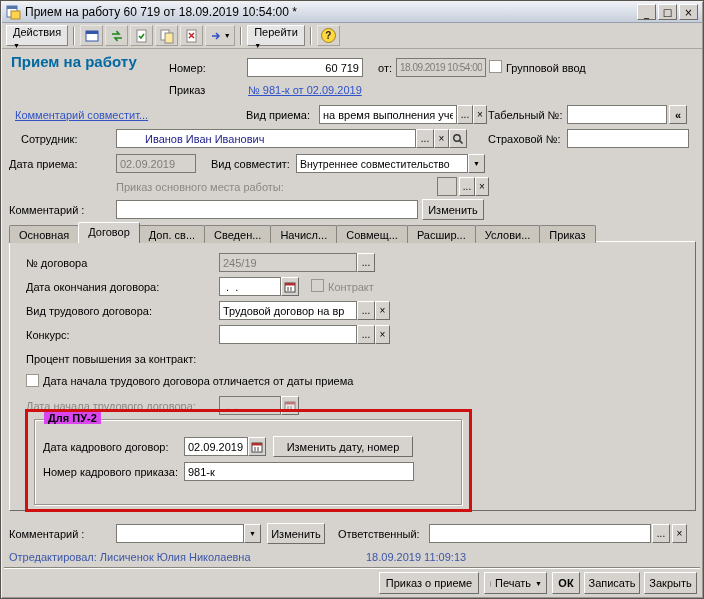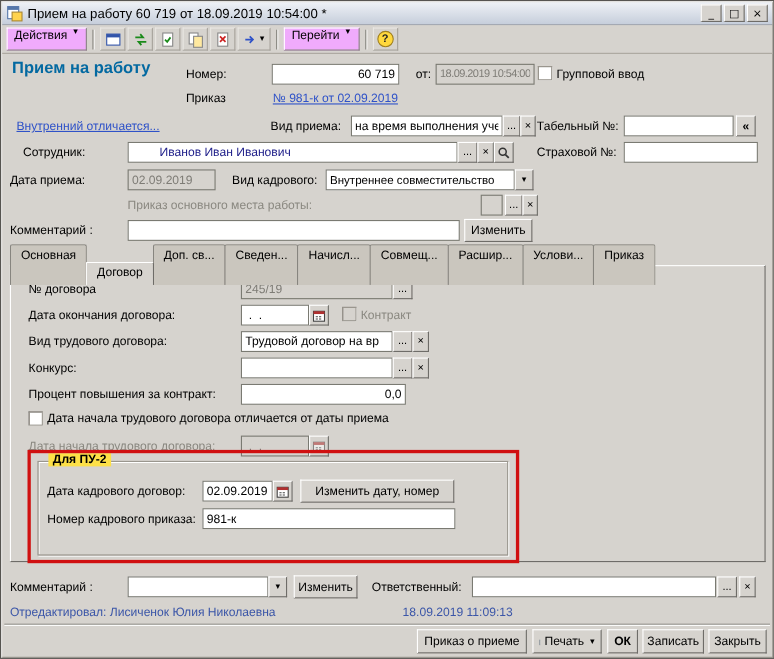--- a/index.html
+++ b/index.html
@@ -28,21 +28,21 @@
   }
   
   .toolbar {
     position:absolute; top:22px; left:1px; right:1px; height:26px;
     display:flex; align-items:center; padding:0 4px; gap:2px;
     border-bottom:1px solid #aaa69e; background:#d6d3ce;
   }
   .tb-btn {
     height:21px; display:flex; align-items:flex-start; gap:4px; padding:0 6px;
     border:1px solid; border-color:#ffffff #87857f #87857f #ffffff;
-    background:#f0abfc; font-size:11px; font-family:inherit;
+    background:#e5e5e5; font-size:11px; font-family:inherit;flex-direction:column;
   }
   .tb-icon-btn {
     width:23px; height:21px; display:flex; align-items:center; justify-content:center;
     border:1px solid; border-color:#e9e7e3 #a5a19a #a5a19a #e9e7e3; background:#d6d3ce; padding:0;
   }
   .tb-sep { width:2px; height:18px; border-left:1px solid #87857f; border-right:1px solid #ffffff; margin:0 3px; }
   .dd { font-size:7px; line-height:1; }
   .help-circle {
     width:15px; height:15px; border-radius:50%; background:#ffd83d; border:1px solid #a08020;
     color:#222; font-weight:bold; font-size:10px; display:flex; align-items:center; justify-content:center;
@@ -69,32 +69,32 @@
     font-size:11px; display:flex; align-items:center; justify-content:center; gap:4px; font-family:inherit; padding:0 4px;
   }
   .btn.bold { font-weight:bold; }
   .checkbox { position:absolute; width:13px; height:13px; background:#fff; border:1px solid; border-color:#6e6c68 #ffffff #ffffff #6e6c68; outline:1px solid #9a968e; outline-offset:-1px; }
   .checkbox.dis { background:#d6d3ce; }
   .form-title { position:absolute; left:10px; top:52px; font-size:15px; font-weight:bold; color:#0369a1; }
   
   .tabs { position:absolute; left:8px; top:221px; display:flex; align-items:flex-end; z-index:3; }
   .tab {
     padding:3px 9px 3px; background:#cac6be; border:1px solid #87857f; border-bottom:none;
-    margin-right:-1px; font-size:11px; border-radius:2px 2px 0 0; height:37px; white-space:nowrap;
+    margin-right:-1px; font-size:11px; border-radius:2px 2px 0 0; height:18px; white-space:nowrap;
   }
   .tab.active { background:#d6d3ce; height:21px; border-color:#ffffff #6e6c68 #d6d3ce #ffffff; position:relative; z-index:4; }
   .panel {
     position:absolute; left:8px; top:240px; width:687px; height:270px;
     border:1px solid; border-color:#ffffff #6e6c68 #6e6c68 #ffffff; background:#d6d3ce;
   }
   .groupbox {
     position:absolute; left:33px; top:418px; width:428px; height:86px;
     border:1px solid #9a968e; box-shadow: inset 1px 1px 0 #fff, 1px 1px 0 #fff;
   }
-  .groupbox-legend { position:absolute; left:43px; top:411px; background:#fde047; padding:0 4px; font-weight:bold; font-size:11px; z-index:2; }
+  .groupbox-legend { position:absolute; left:43px; top:411px; background:#d946ef; padding:0 4px; font-weight:bold; font-size:11px; z-index:2; }
   .red-box { position:absolute; left:24px; top:408px; width:447px; height:103px; border:3px solid #d01010; z-index:6; pointer-events:none; }
   .hsep { position:absolute; left:3px; right:3px; top:566px; height:2px; border-top:1px solid #87857f; border-bottom:1px solid #ffffff; }
   .blue-note { position:absolute; color:#3b56a8; font-size:11px; white-space:nowrap; }
 </style>
 </head>
 <body>
 
 <div class="window">
 
   <div class="titlebar">
@@ -169,21 +169,21 @@
   <span class="lbl" style="left:168px; top:61px">Номер:</span>
   <input class="field right" style="left: 246px; top: 57px; width: 116px;" value="60 719">
   <span class="lbl" style="left:377px; top:61px">от:</span>
   <input class="field dis" style="left: 395px; top: 57px; width: 90px; font-size: 10px; letter-spacing: -0.5px;" readonly="" value="18.09.2019 10:54:00">
   <span class="checkbox" style="left:488px; top:59px"></span>
   <span class="lbl" style="left:505px; top:61px">Групповой ввод</span>
 
   <span class="lbl" style="left:168px; top:83px">Приказ</span>
   <span class="link" style="left:247px; top:83px">№ 981-к от 02.09.2019</span>
 
-  <span class="link" style="left:14px; top:108px">Внутренний отличается...</span>
+  <span class="link" style="left:14px; top:108px">Комментарий совместит...</span>
   <span class="lbl" style="left:245px; top:108px">Вид приема:</span>
   <input class="field" style="left: 318px; top: 104px; width: 138px;" value="на время выполнения уче">
   <button class="mini-btn" style="left:456px; top:104px; width:16px">...</button>
   <button class="mini-btn" style="left:472px; top:104px; width:14px">×</button>
   <span class="lbl" style="left:487px; top:108px">Табельный №:</span>
   <input class="field" style="left: 566px; top: 104px; width: 100px;">
   <button class="mini-btn" style="left:668px; top:104px; width:18px; font-weight:bold; font-size:11px">«</button>
 
   <span class="lbl" style="left:20px; top:132px">Сотрудник:</span>
   <input class="field navy" style="left: 115px; top: 128px; width: 300px;" value="Иванов Иван Иванович">
@@ -193,21 +193,21 @@
     <svg width="12" height="12">
       <circle cx="5" cy="5" r="3.2" fill="none" stroke="#333333" stroke-width="1.4"></circle>
       <path d="M7.5 7.5 L10.5 10.5" stroke="#333333" stroke-width="1.6"></path>
     </svg>
   </button>
   <span class="lbl" style="left:487px; top:132px">Страховой №:</span>
   <input class="field" style="left: 566px; top: 128px; width: 122px;">
 
   <span class="lbl" style="left:8px; top:157px">Дата приема:</span>
   <input class="field dis" style="left: 115px; top: 153px; width: 80px;" readonly="" value="02.09.2019">
-  <span class="lbl" style="left:210px; top:157px">Вид кадрового:</span>
+  <span class="lbl" style="left:210px; top:157px">Вид совместит:</span>
   <input class="field" style="left: 295px; top: 153px; width: 172px; font-size: 10.5px;" value="Внутреннее совместительство">
   <button class="mini-btn" style="left:467px; top:153px; width:17px">
     <span class="dd">▼</span>
   </button>
 
   <span class="lbl gray" style="left:115px; top:180px">Приказ основного места работы:</span>
   <input class="field dis" style="left: 436px; top: 176px; width: 20px;" readonly="">
   <button class="mini-btn" style="left:458px; top:176px; width:16px">...</button>
   <button class="mini-btn" style="left:474px; top:176px; width:14px">×</button>
 
@@ -249,21 +249,20 @@
   <input class="field" style="left: 218px; top: 300px; width: 138px;" value="Трудовой договор на вр">
   <button class="mini-btn" style="left:356px; top:300px; width:18px">...</button>
   <button class="mini-btn" style="left:374px; top:300px; width:15px">×</button>
 
   <span class="lbl" style="left:25px; top:328px">Конкурс:</span>
   <input class="field" style="left: 218px; top: 324px; width: 138px;">
   <button class="mini-btn" style="left:356px; top:324px; width:18px">...</button>
   <button class="mini-btn" style="left:374px; top:324px; width:15px">×</button>
 
   <span class="lbl" style="left:25px; top:352px">Процент повышения за контракт:</span>
-  <input class="field right" style="left: 218px; top: 348px; width: 150px;" value="0,0">
 
   <span class="checkbox" style="left:25px; top:373px"></span>
   <span class="lbl" style="left:42px; top:374px">Дата начала трудового договора отличается от даты приема</span>
 
   <span class="lbl gray" style="left:25px; top:399px">Дата начала трудового договора:</span>
   <input class="field dis" style="left: 218px; top: 395px; width: 62px;" readonly="" value=" .  .">
   <button class="mini-btn" style="left:280px; top:395px; width:18px">
     <svg width="12" height="12" opacity="0.55">
       <rect x="1" y="2" width="10" height="9" fill="#ffffff" stroke="#444444"></rect>
       <rect x="1" y="2" width="10" height="2.5" fill="#b03030"></rect>

